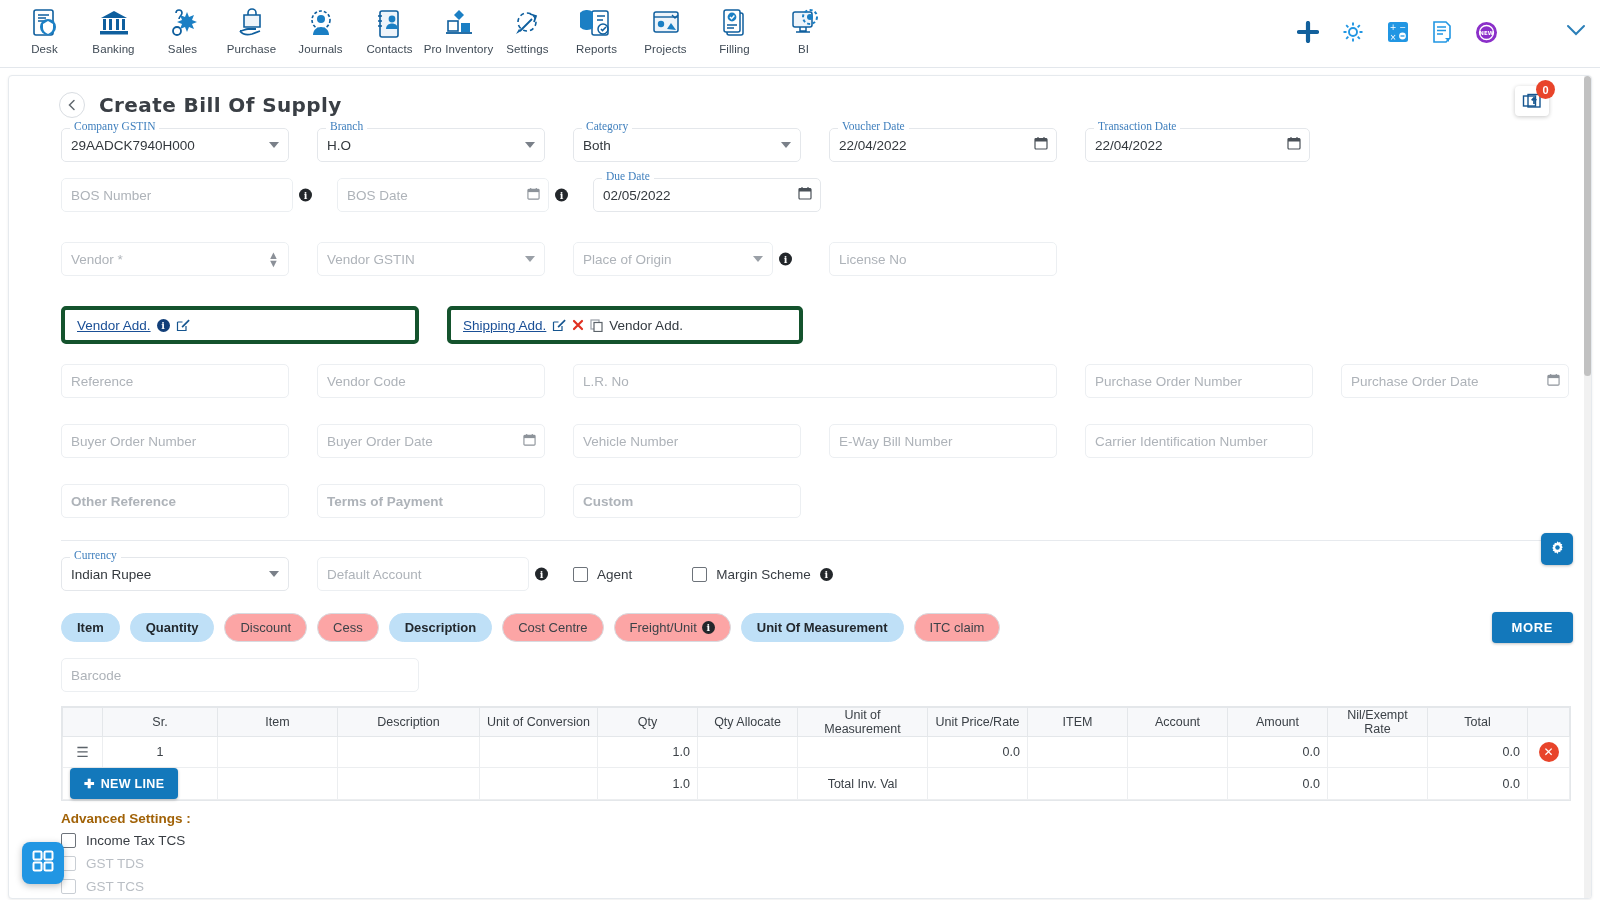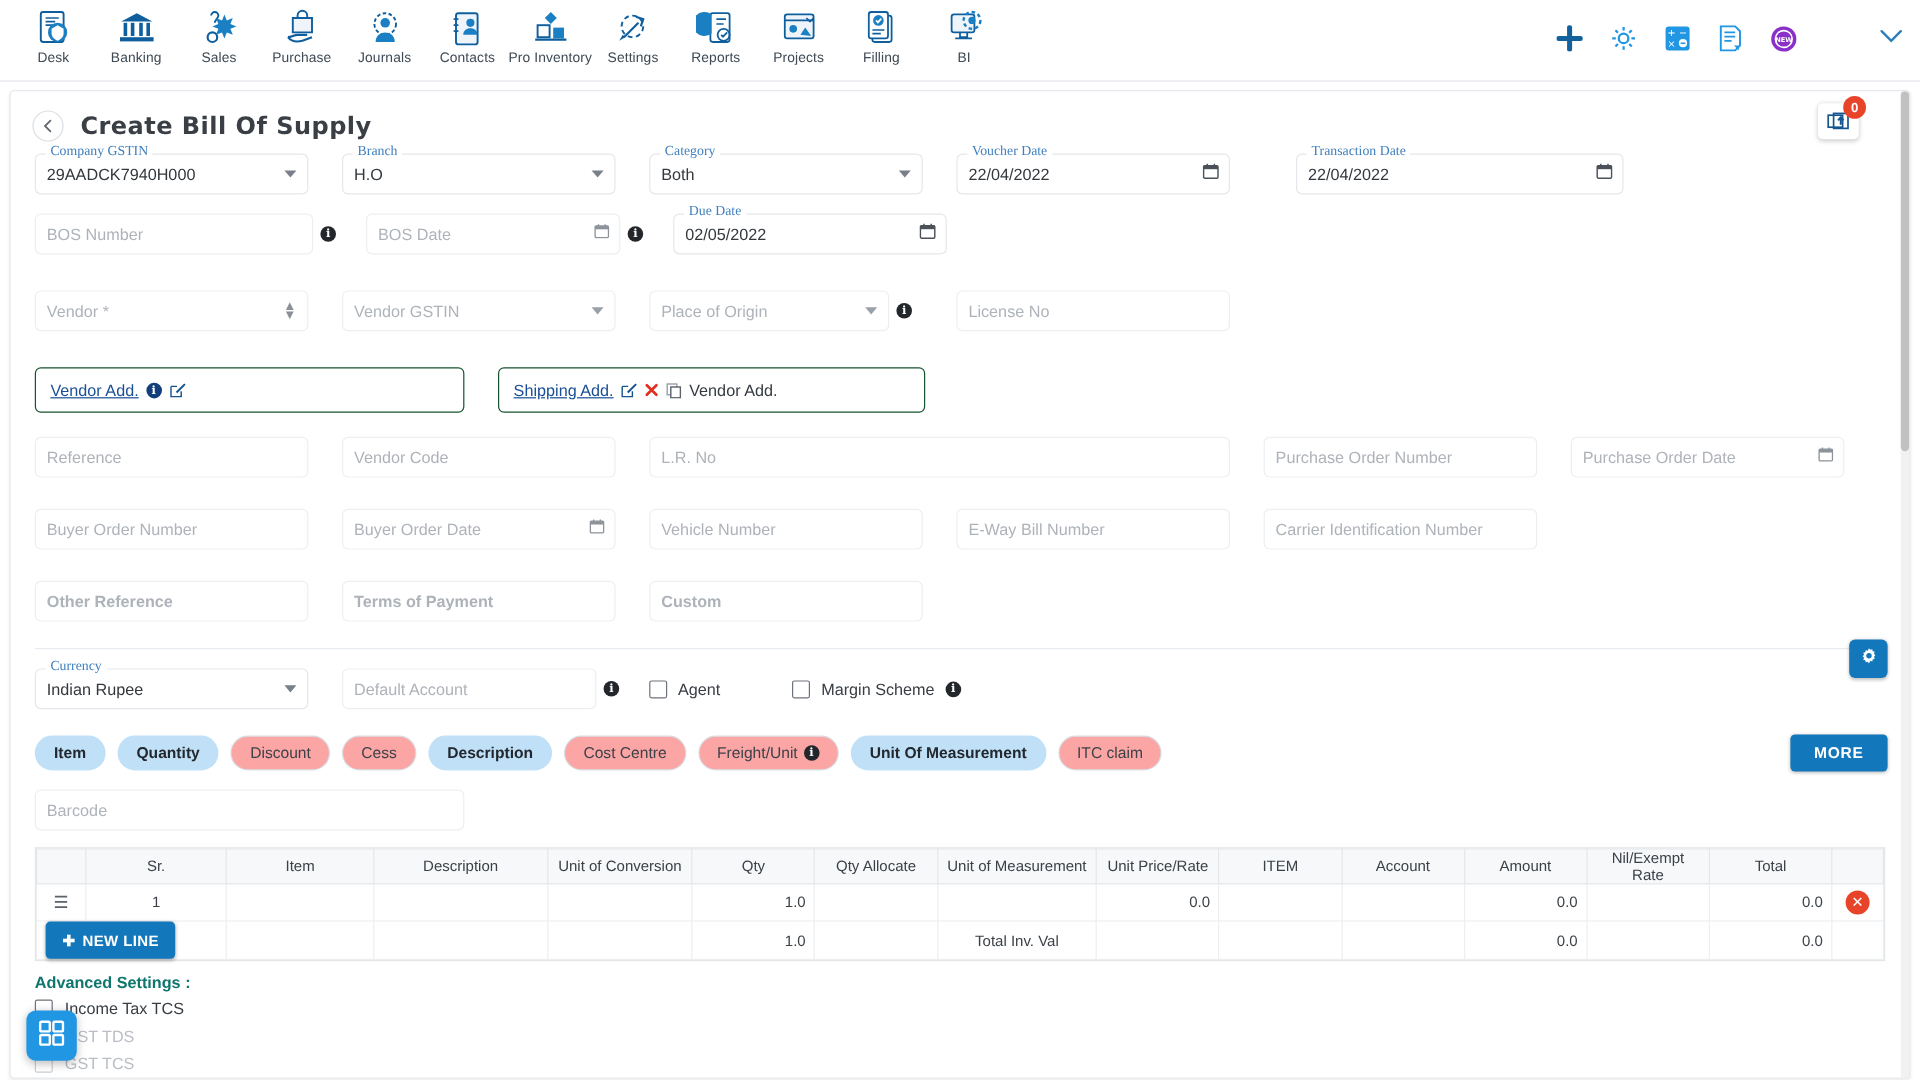--- a/index.html
+++ b/index.html
@@ -44,20 +44,21 @@
   
   .page {
     position: relative;
     margin: 7px 8px 0 8px;
     height: 824px;
     background: #fff;
     border: 1px solid #e6eaee;
     border-radius: 4px;
     box-shadow: 0 1px 3px rgba(0,0,0,.07);
     overflow: hidden;
+    padding-left: 32px;
   }
   .scrollbar-track {
     position:absolute; right:0; top:0; width:7px; height:824px; background:#f1f1f1;
   }
   .scrollbar-thumb {
     position:absolute; right:0; top:0; width:7px; height:300px;
     background:#c1c1c1; border-radius:4px;
   }
 
   .page-head {
@@ -132,21 +133,21 @@
   .infoi {
     width: 13px; height: 13px; border-radius:50%;
     background:#23272b; color:#fff; font-size:9.5px; font-weight:bold;
     display:inline-flex; align-items:center; justify-content:center;
     font-family:"DejaVu Serif", serif;
   }
   .after-info { position:absolute; right:-19px; top:50%; transform:translateY(-50%); }
 
   
   .addrbox {
-    height: 38px; border:1px solid #14532d; border-radius:5px; background:#fff;
+    height: 38px; border:4px solid #14532d; border-radius:5px; background:#fff;
     display:flex; align-items:center; padding: 0 12px; gap:6px;
   }
   .addr-link {
     color:#1a4f96; font-size:13.5px; text-decoration: underline; cursor:pointer;
     font-weight: normal;
   }
   .addr-plain { color:#333a40; font-size:13.5px; }
   .ic-btn { cursor:pointer; display:inline-flex; align-items:center; }
 
   .divider { height:1px; background:#e7eaee; margin: 6px 20px 0 20px; }
@@ -208,21 +209,21 @@
   .newline-btn {
     display:inline-flex; align-items:center; gap:6px;
     background:#1378bb; color:#fff; border-radius:4px;
     font-size:12.5px; font-weight:bold; letter-spacing:.3px;
     padding: 8px 14px; cursor:pointer; box-shadow:0 1px 3px rgba(0,0,0,.25);
     white-space:nowrap;
   }
 
   
   .adv { padding: 10px 20px 0 20px; }
-  .adv-title { font-size:13.5px; font-weight:bold; color:#0f766e; margin-bottom:7px; }
+  .adv-title { font-size:13.5px; font-weight:bold; color:#a16207; margin-bottom:7px; }
   .adv-item { display:flex; align-items:center; gap:10px; margin-bottom: 8px; cursor:pointer; }
 
   .fab {
     position:absolute; left: 13px; bottom: 14px;
     width: 42px; height:42px; border-radius:8px; background:#2196e3;
     display:flex;align-items:center;justify-content:center; cursor:pointer;
     box-shadow: 0 2px 7px rgba(0,0,0,.25); z-index: 20;
   }
 </style>
 </head>
@@ -476,21 +477,21 @@
           <span class="flabel">Voucher Date</span>
           <span class="fval">22/04/2022</span>
           <span class="calico">
             <svg width="14" height="14" viewBox="0 0 14 14">
                 <rect x="1" y="2.5" width="12" height="10.5" rx="1" fill="none" stroke="#4a5158" stroke-width="1.2"></rect>
                 <rect x="1" y="2.5" width="12" height="3" fill="#4a5158"></rect>
                 <path d="M4 1v2.6M10 1v2.6" stroke="#4a5158" stroke-width="1.2"></path>
               </svg>
           </span>
         </div>
-        <div class="field" style="width:273px;margin-right:28px;margin-left:27px;">
+        <div class="field" style="width:225px;margin-right:28px;">
           <div class="fbox"></div>
           <span class="flabel">Transaction Date</span>
           <span class="fval">22/04/2022</span>
           <span class="calico">
             <svg width="14" height="14" viewBox="0 0 14 14">
                 <rect x="1" y="2.5" width="12" height="10.5" rx="1" fill="none" stroke="#4a5158" stroke-width="1.2"></rect>
                 <rect x="1" y="2.5" width="12" height="3" fill="#4a5158"></rect>
                 <path d="M4 1v2.6M10 1v2.6" stroke="#4a5158" stroke-width="1.2"></path>
               </svg>
           </span>

